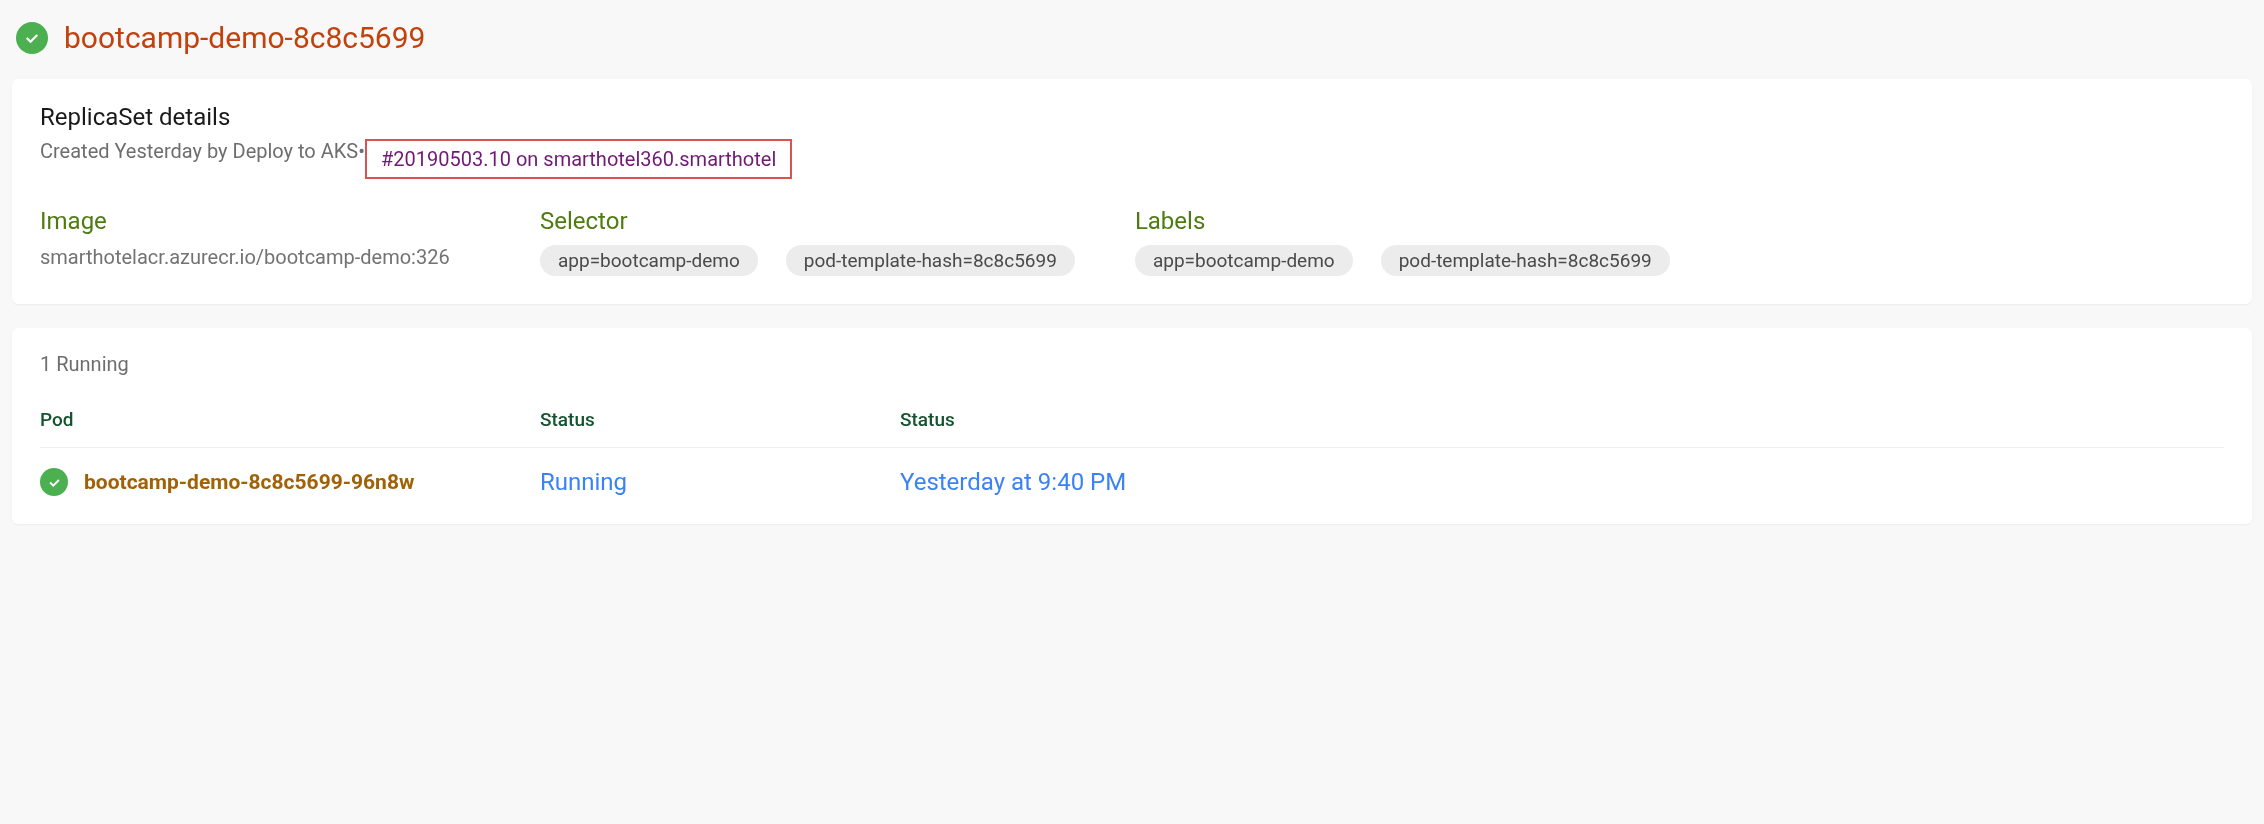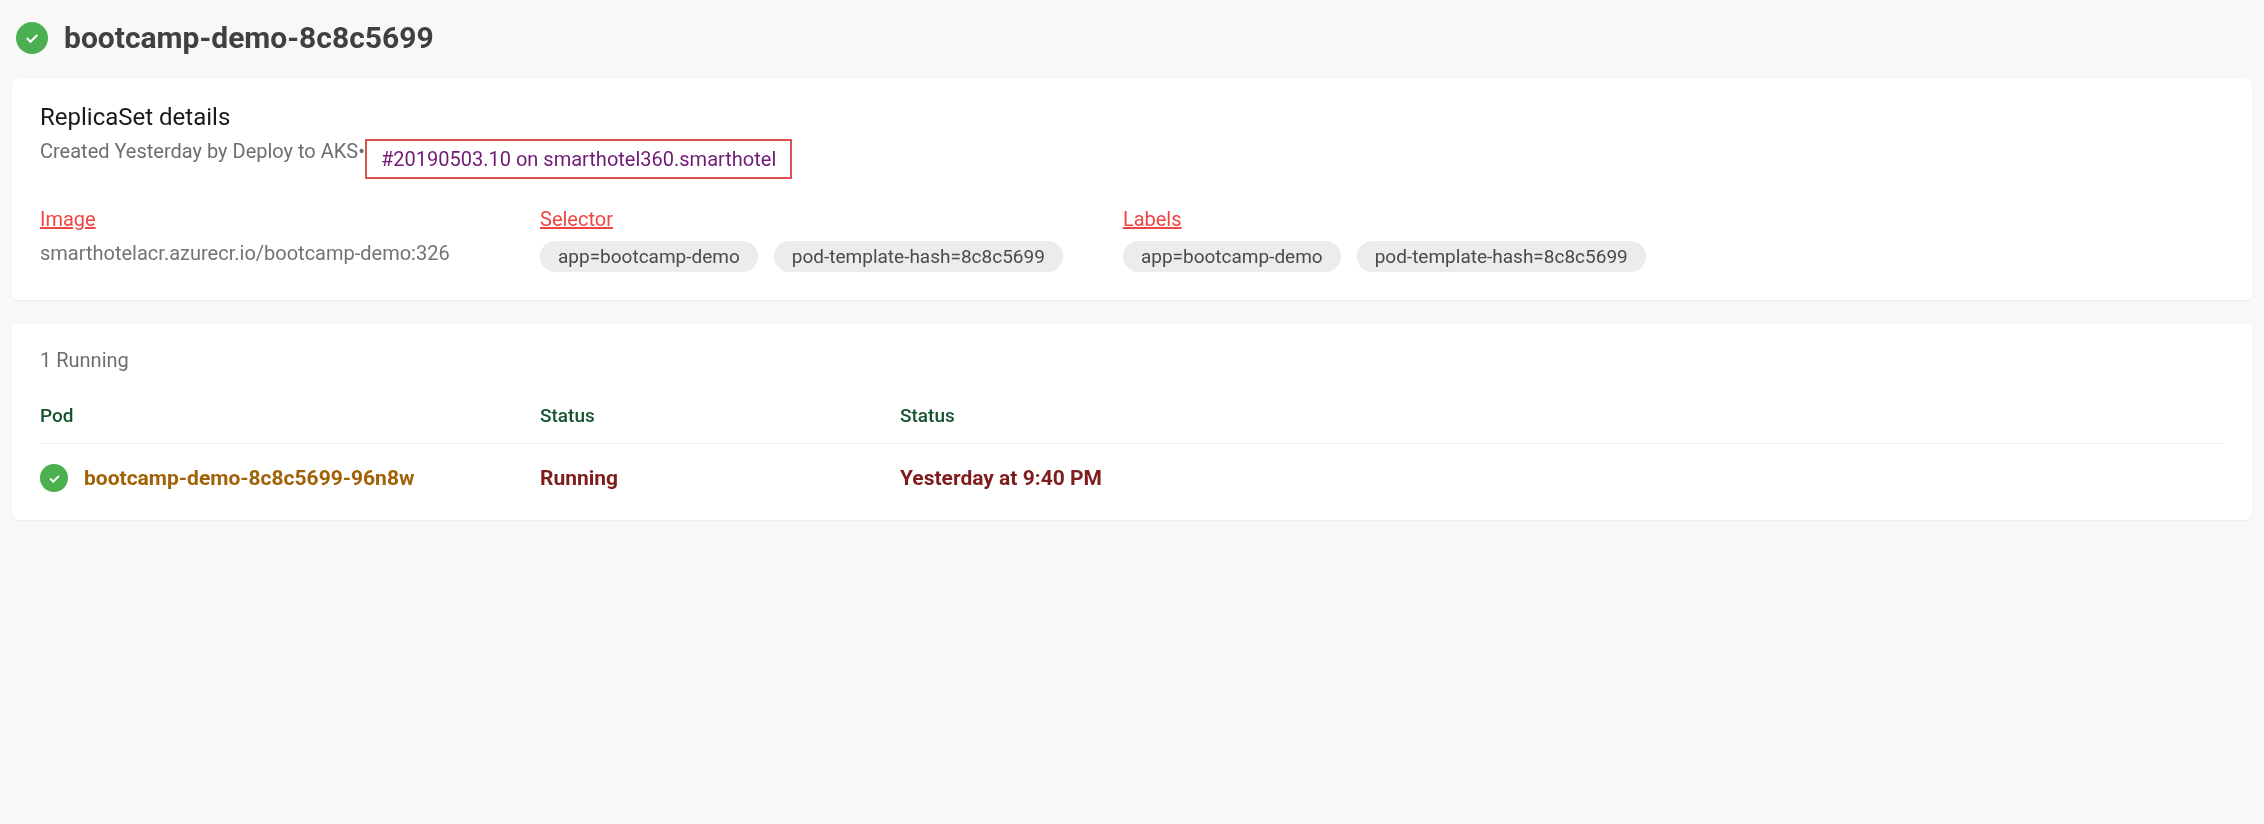--- a/index.html
+++ b/index.html
@@ -32,22 +32,22 @@
     }
     .status-circle svg {
       width: 18px;
       height: 18px;
       fill: none;
       stroke: #fff;
       stroke-width: 3;
     }
     .page-title {
       font-size: 30px;
-      font-weight: 700;
-      color: #404040;
+      font-weight: 400;
+      color: #c2410c;
     }
     .card {
       background: #fff;
       border-radius: 6px;
       box-shadow: 0 1px 2px rgba(0,0,0,0.05);
       padding: 24px 28px 28px 28px;
       margin-bottom: 24px;
     }
     .card-title {
       font-size: 24px;
@@ -84,31 +84,30 @@
       flex-direction: column;
       gap: 10px;
     }
     .details-col.image-col {
       min-width: 440px;
     }
     .details-col.selector-col {
       min-width: 480px;
     }
     .col-label {
-      color: #ef4444;
-      font-size: 20px;
-      text-decoration: underline;
+      color: #4d7c0f;
+      font-size: 24px;
     }
     .col-value {
       color: #737373;
       font-size: 20px;
     }
     .pill-row {
       display: flex;
-      gap: 16px;
+      gap: 28px;
       flex-wrap: wrap;
     }
     .pill {
       background: #ececec;
       border-radius: 20px;
       padding: 4px 18px;
       font-size: 19px;
       color: #4a4a4a;
       white-space: nowrap;
     }
@@ -163,23 +162,22 @@
       flex-shrink: 0;
     }
     .status-circle-sm svg {
       width: 15px;
       height: 15px;
       fill: none;
       stroke: #fff;
       stroke-width: 3;
     }
     .cell-text {
-      font-size: 21px;
-      color: #7f1d1d;
-      font-weight: bold;
+      font-size: 24px;
+      color: #3b82f6;
     }
   </style>
 </head>
 <body>
 
 <div class="page-header">
   <div class="status-circle">
     <svg viewBox="0 0 24 24">
         <polyline points="5 12 10 17 19 8"></polyline>
       </svg>

